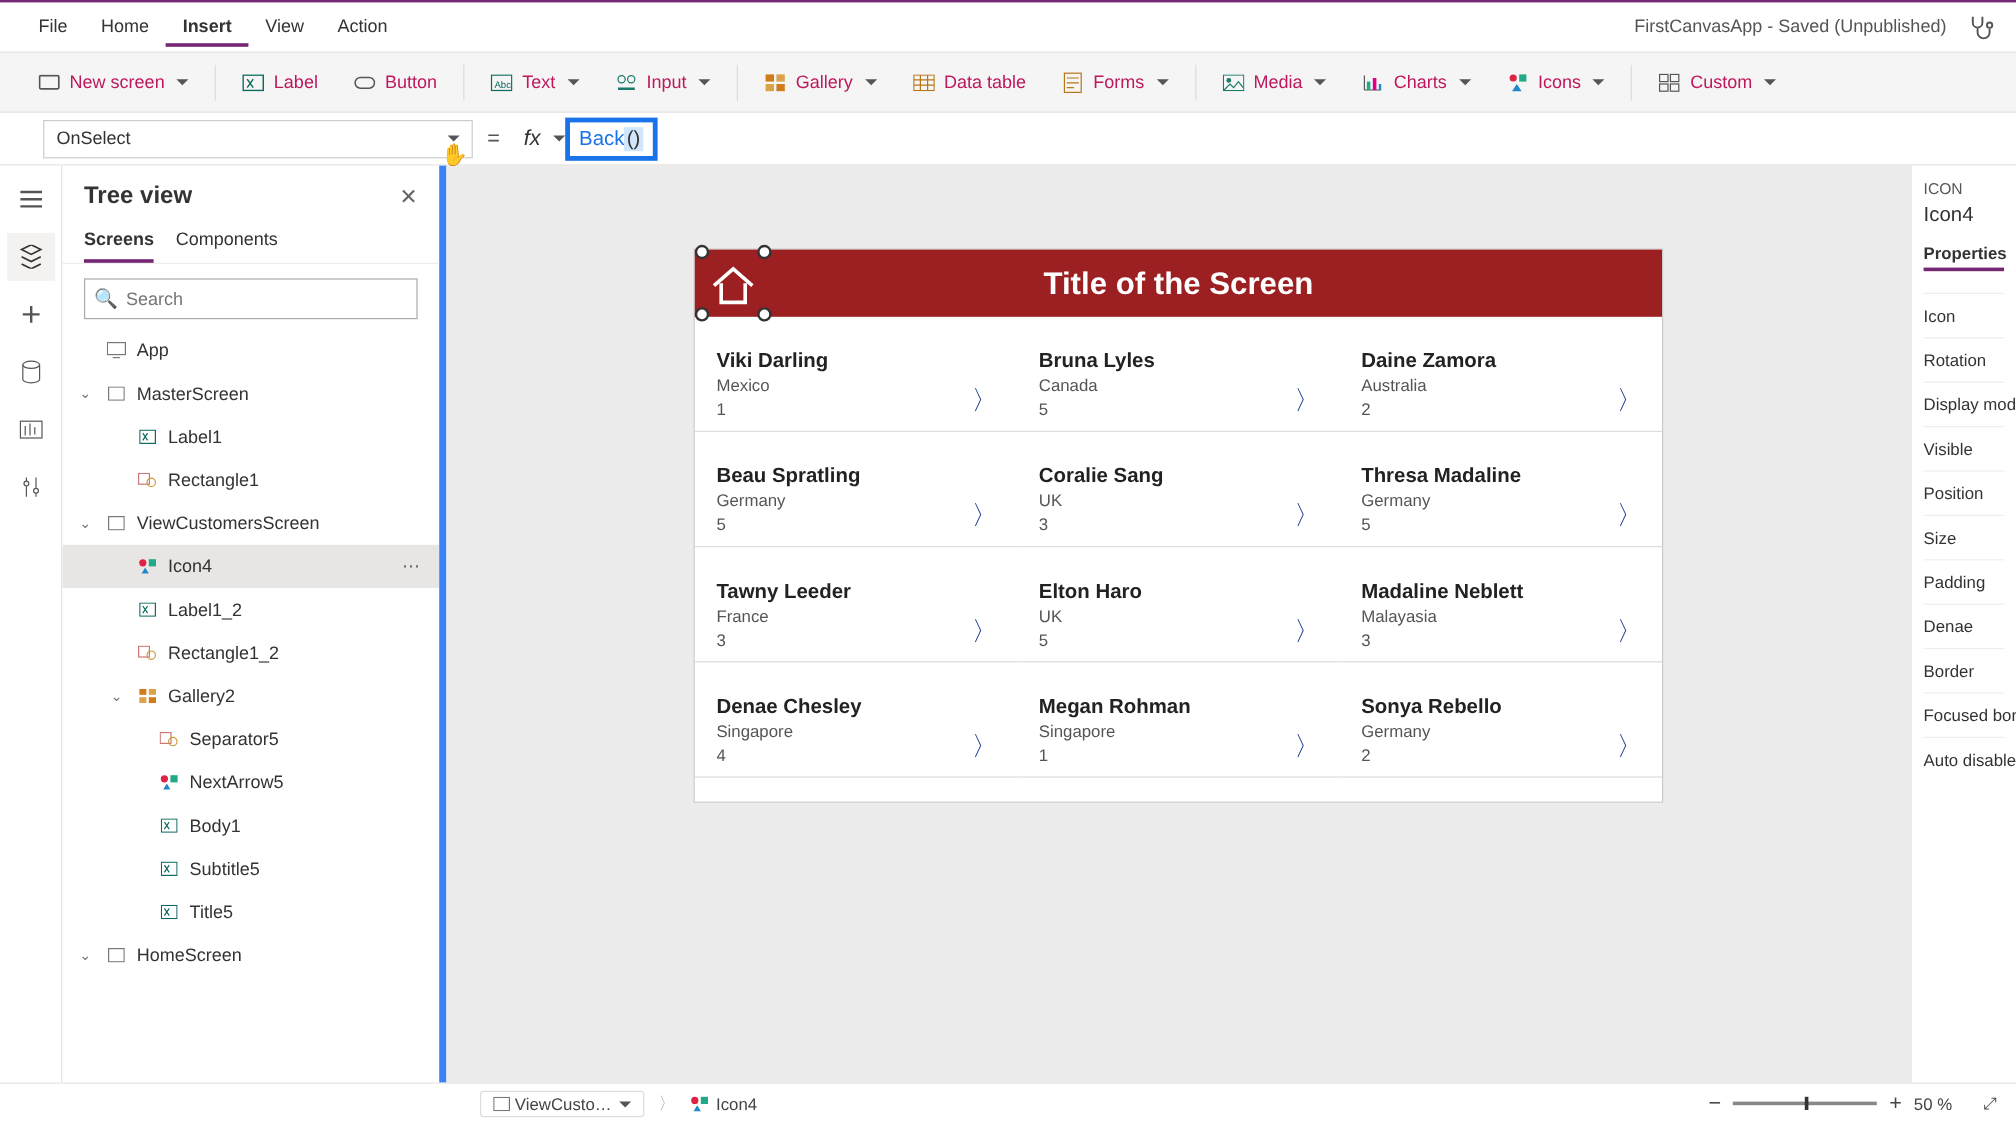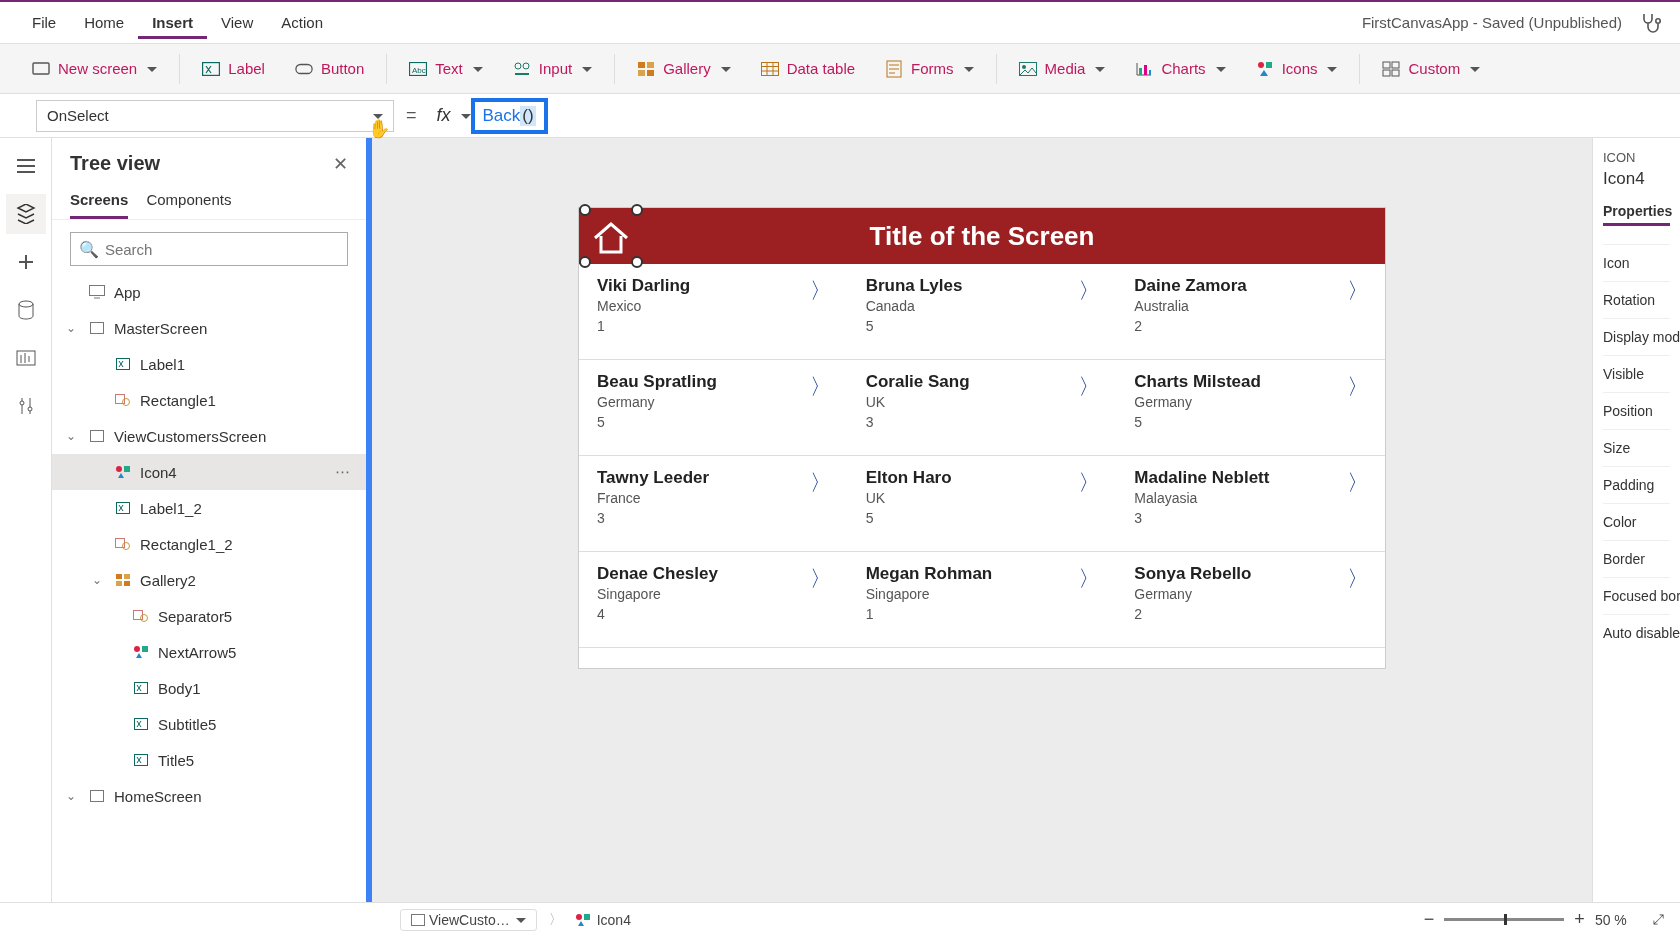--- a/index.html
+++ b/index.html
@@ -45,21 +45,21 @@
   .tree-row .node-icon { width:18px; height:18px; display:inline-flex; align-items:center; justify-content:center;}
   .more-dots { margin-left:auto; padding-right:16px; color:#666;}
   .canvas-area { flex:1; background:#ececec; position:relative; display:flex; align-items:flex-start; justify-content:center; padding-top: 70px; overflow:hidden;}
   .phone-canvas { width: 806px; height: 460px; background:#fff; box-shadow: 0 0 0 1px #ccc;}
   .screen-header { height: 56px; background:#9c1f22; color:#fff; display:flex; align-items:center; justify-content:center; position:relative; font-size:26px; font-weight:700;}
   .home-icon-sel { position:absolute; left:6px; top:2px; width:52px; height:52px; }
   .sel-handle { position:absolute; width:12px; height:12px; background:#fff; border:2px solid #333; border-radius:50%; }
   .sel-handle.tl { top:-6px; left:-6px;} .sel-handle.tr { top:-6px; right:-6px;}
   .sel-handle.bl { bottom:-6px; left:-6px;} .sel-handle.br { bottom:-6px; right:-6px;}
   .gallery { display:grid; grid-template-columns: repeat(3, 1fr); }
-  .gcell { border-bottom:1px solid #ddd; padding: 12px 16px 10px 18px; display:flex; justify-content:space-between; align-items:flex-start; min-height: 96px;}
+  .gcell { border-bottom:1px solid #ddd; padding: 12px 16px 10px 18px; display:flex; justify-content:space-between; align-items:flex-end; min-height: 96px;}
   .gcell .info .name { font-size:17px; font-weight:600; color:#222;}
   .gcell .info .sub { font-size:14px; color:#555; margin-top:2px;}
   .gcell .info .num { font-size:14px; color:#555; margin-top:4px;}
   .gcell .arrow { color:#1a3f91; font-size:22px; font-weight:300;}
   .right-panel { width: 88px; background:#fff; border-left:1px solid #e1dfdd; display:flex; flex-direction:column; padding: 12px 10px; font-size:14px; color:#333; gap:4px; overflow:hidden;}
   .right-panel .rp-label { color:#555; font-size:13px;}
   .right-panel .rp-value { font-size:17px; font-weight:400; margin-bottom:10px;}
   .right-panel .rp-tab { font-size:14px; font-weight:600; border-bottom:3px solid #742774; display:inline-block; padding-bottom:4px; margin-bottom:14px;}
   .right-panel .rp-prop { padding: 10px 0; border-top:1px solid #eee; font-size:14px; white-space:nowrap;}
   .status-bar { height:34px; background:#fff; border-top:1px solid #e1dfdd; display:flex; align-items:center; padding: 0 16px 0 400px; font-size:14px; color:#444; gap:12px;}
@@ -508,21 +508,21 @@
           <div class="gcell">
             <div class="info">
               <div class="name">Coralie  Sang</div>
               <div class="sub">UK</div>
               <div class="num">3</div>
             </div>
             <div class="arrow">〉</div>
           </div>
           <div class="gcell">
             <div class="info">
-              <div class="name">Charts  Milstead</div>
+              <div class="name">Thresa  Madaline</div>
               <div class="sub">Germany</div>
               <div class="num">5</div>
             </div>
             <div class="arrow">〉</div>
           </div>
           <div class="gcell">
             <div class="info">
               <div class="name">Tawny  Leeder</div>
               <div class="sub">France</div>
               <div class="num">3</div>
@@ -578,21 +578,21 @@
     <div class="rp-value">Icon4</div>
     <div class="rp-tab">Properties</div>
     <div id="rp-props">
         <div class="rp-prop">Icon</div>
         <div class="rp-prop">Rotation</div>
         <div class="rp-prop">Display mod</div>
         <div class="rp-prop">Visible</div>
         <div class="rp-prop">Position</div>
         <div class="rp-prop">Size</div>
         <div class="rp-prop">Padding</div>
-        <div class="rp-prop">Color</div>
+        <div class="rp-prop">Denae</div>
         <div class="rp-prop">Border</div>
         <div class="rp-prop">Focused bor</div>
         <div class="rp-prop">Auto disable</div>
       </div>
   </div>
 </div>
 
 <div class="status-bar">
   <div class="crumb">
     <svg width="14" height="12" viewBox="0 0 14 12">

